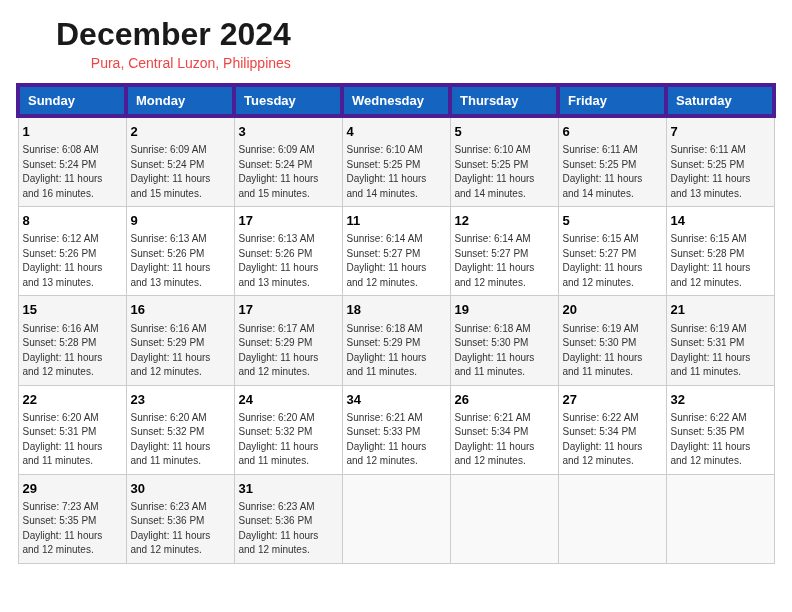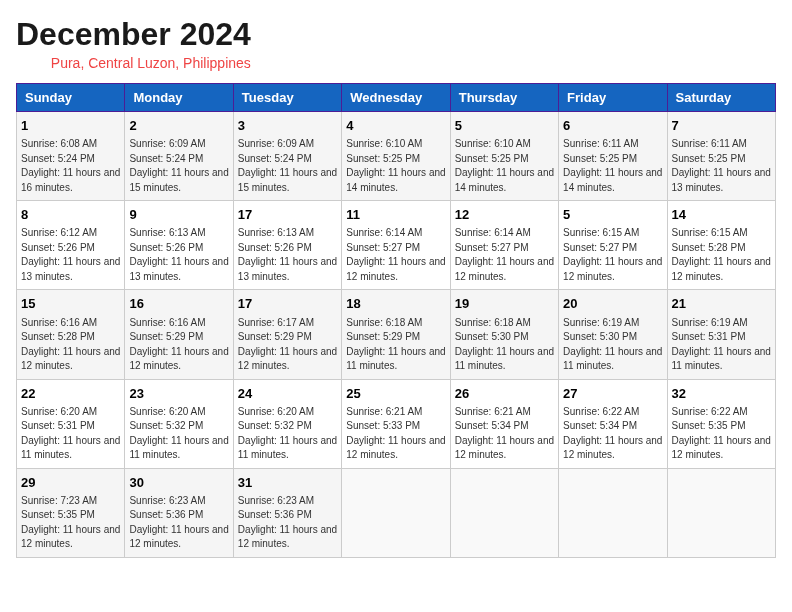--- a/index.html
+++ b/index.html
@@ -27,20 +27,21 @@
       color: #1a1a1a;
       line-height: 1.1;
     }
     .logo-text .blue { color: #1565c0; }
     .logo-icon {
       width: 32px;
       height: 32px;
     }
     .title-block {
       text-align: right;
+      margin-left: 40px;
     }
     .month-title {
       font-size: 32px;
       font-weight: bold;
       color: #1a1a1a;
     }
     .subtitle {
       font-size: 14px;
       color: #ef4444;
       margin-top: 2px;
@@ -50,21 +51,21 @@
       border-collapse: collapse;
       font-size: 11px;
     }
     thead tr th {
       background-color: #1565c0;
       color: #fff;
       padding: 6px 8px;
       text-align: left;
       font-size: 13px;
       font-weight: bold;
-      border: 1px solid #4c1d95;
+      border: 4px solid #4c1d95;
     }
     tbody tr td {
       vertical-align: top;
       padding: 5px 4px;
       border: 1px solid #ccc;
       width: 14.28%;
       min-height: 80px;
       background: #fff;
       line-height: 1.4;
     }
@@ -281,21 +282,21 @@
 and 11 minutes.</div>
         </td>
         <td>
           <span class="day-num">24</span>
           <div class="day-info">Sunrise: 6:20 AM
 Sunset: 5:32 PM
 Daylight: 11 hours
 and 11 minutes.</div>
         </td>
         <td>
-          <span class="day-num">25</span>
+          <span class="day-num">34</span>
           <div class="day-info">Sunrise: 6:21 AM
 Sunset: 5:33 PM
 Daylight: 11 hours
 and 12 minutes.</div>
         </td>
         <td>
           <span class="day-num">26</span>
           <div class="day-info">Sunrise: 6:21 AM
 Sunset: 5:34 PM
 Daylight: 11 hours

